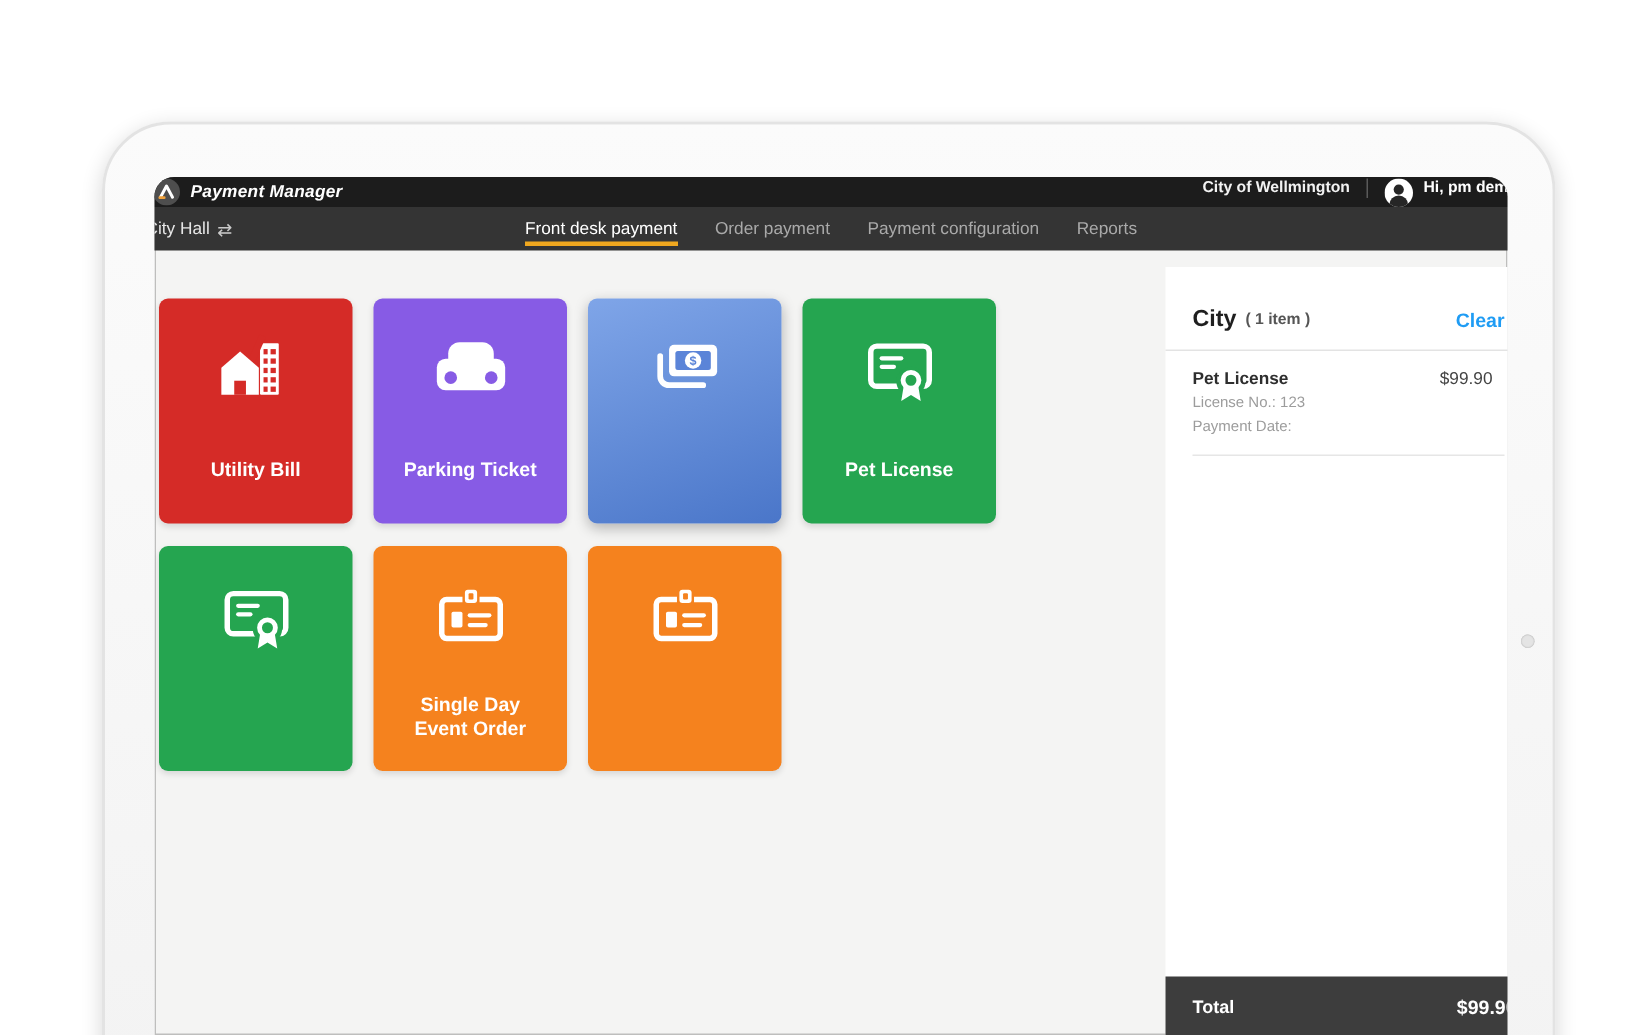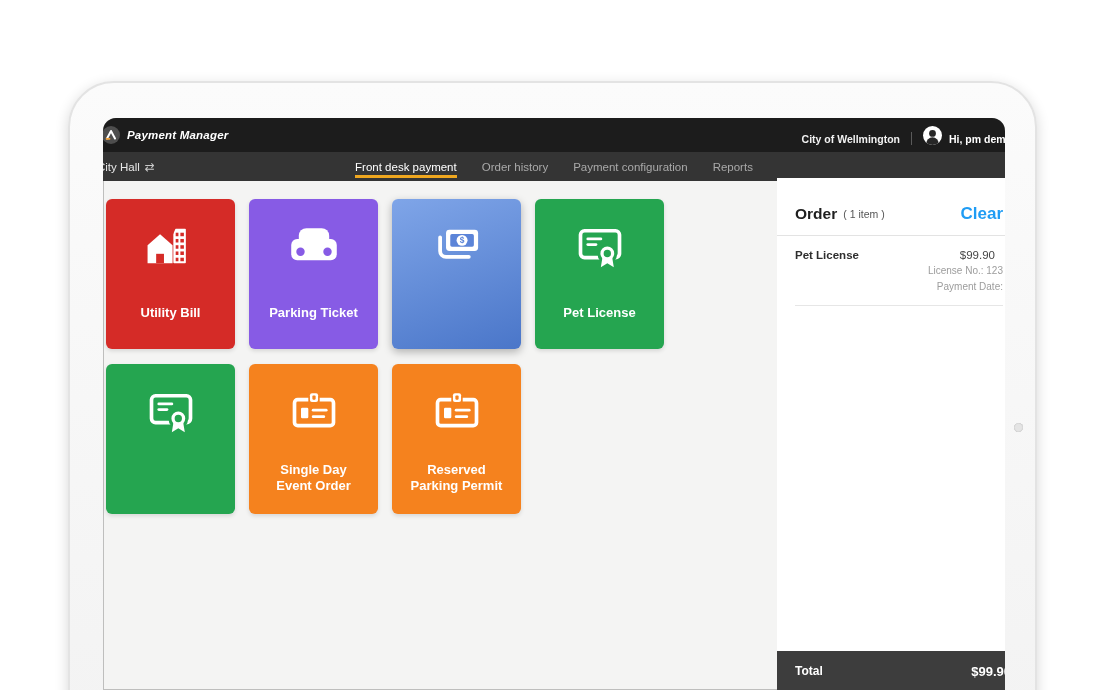--- a/index.html
+++ b/index.html
@@ -23,25 +23,25 @@
   }
   
   .screen{
     position:absolute;left:103px;top:118px;width:902px;height:572px;
     border-radius:13px 13px 0 0;overflow:hidden;background:#f4f4f3;
     box-shadow:inset 0 0 0 1px rgba(0,0,0,.22);
   }
   .app{position:absolute;left:-8px;top:0;width:918px;height:580px;}
   
   .appbar{
-    height:34px;background:#1c1c1c;display:flex;align-items:center;
+    height:20px;background:#1c1c1c;display:flex;align-items:center;
     padding:0 1px 0 7px;color:#fff;
   }
   .app-title{font-style:italic;font-weight:600;font-size:11.5px;margin-left:7px;letter-spacing:.2px;}
-  .appbar-right{margin-left:auto;display:flex;align-items:flex-end;white-space:nowrap;}
+  .appbar-right{margin-left:auto;display:flex;align-items:flex-start;white-space:nowrap;}
   .org{font-size:10.5px;font-weight:600;color:#f2f2f2;}
   .vdiv{width:1px;height:13px;background:#5a5a5a;margin:0 11px;}
   .greeting{font-size:10.5px;font-weight:600;margin-left:7px;}
   
   .navbar{
     height:29px;background:#343434;position:relative;display:flex;
     align-items:center;justify-content:center;color:#a9a9a9;
   }
   .location{
     position:absolute;left:2px;top:0;height:29px;display:flex;align-items:center;gap:5px;
@@ -67,29 +67,29 @@
     display:flex;align-items:center;justify-content:center;text-align:center;
     color:#fff;font-size:13px;font-weight:600;line-height:16px;white-space:pre-line;
   }
   
   .panel{position:absolute;left:682px;top:60px;width:236px;height:520px;background:#fff;}
   .panel-header{
     display:flex;align-items:center;padding:26px 10px 11px 18px;
     border-bottom:1px solid #e3e3e3;
   }
   .order-title{font-size:15.5px;font-weight:700;color:#1f1f1f;}
-  .order-count{font-size:10.5px;color:#555;margin-left:6px;}
-  .clear{margin-left:auto;font-size:17px;font-weight:600;color:#1f9cf4;cursor:pointer;}
+  .order-count{font-size:10.5px;color:#555;margin-left:6px;font-weight:bold;}
+  .clear{margin-left:auto;font-size:13px;font-weight:600;color:#1f9cf4;cursor:pointer;}
   .order-item{
     margin:0 10px 0 18px;padding:13px 0 12px;border-bottom:1px solid #e6e6e6;
   }
   .item-row{display:flex;justify-content:space-between;align-items:baseline;}
   .item-name{font-size:11.5px;font-weight:600;color:#2e2e2e;}
   .item-price{font-size:11.5px;color:#444;margin-right:8px;}
-  .item-sub{font-size:10px;color:#9c9c9c;margin-top:4px;line-height:12px;text-align:right;}
+  .item-sub{font-size:10px;color:#9c9c9c;margin-top:4px;line-height:12px;}
   .total-bar{
     position:absolute;left:0;top:473px;width:236px;height:70px;background:#3d3d3d;
     display:flex;justify-content:space-between;align-items:flex-start;
     padding:13px 2px 0 18px;box-sizing:border-box;color:#fff;
   }
   .total-label{font-size:12px;font-weight:600;text-align:right;}
   .total-value{font-size:13px;font-weight:700;}
 </style>
 </head>
 <body>
@@ -131,21 +131,21 @@
       </span>
     </div>
 
     <div class="navbar">
       <span class="location">
         <span>City Hall</span>
         <span class="swap">⇄</span>
       </span>
       <span class="tabs">
         <span class="tab active">Front desk payment</span>
-        <span class="tab">Order history</span>
+        <span class="tab">Order payment</span>
         <span class="tab">Payment configuration</span>
         <span class="tab">Reports</span>
       </span>
     </div>
 
     <div class="tiles">
 
       <div class="tile" style="--c:#D52B27">
         <div class="tile-icon">
           <svg width="50" height="46" viewBox="0 0 64 48">
@@ -241,29 +241,27 @@
           <svg width="52" height="46" viewBox="0 0 64 52">
             <rect x="8" y="12" width="48" height="32" rx="4" fill="none" stroke="#fff" stroke-width="4.5"></rect>
             <rect x="25" y="8" width="14" height="9" fill="var(--c)"></rect>
             <rect x="27" y="4" width="10" height="11" rx="2.5" fill="#fff"></rect>
             <rect x="30" y="7" width="4" height="5" rx="1" fill="var(--c)"></rect>
             <rect x="16" y="22" width="9" height="13" rx="1.5" fill="#fff"></rect>
             <line x1="31" y1="25" x2="47" y2="25" stroke="#fff" stroke-width="3.5" stroke-linecap="round"></line>
             <line x1="31" y1="33" x2="44" y2="33" stroke="#fff" stroke-width="3.5" stroke-linecap="round"></line>
           </svg>
         </div>
-        <div class="tile-label">Reserved
-Parking Permit</div>
       </div>
 
     </div>
 
     <div class="panel">
       <div class="panel-header">
-        <span class="order-title">Order</span>
+        <span class="order-title">City</span>
         <span class="order-count">( 1 item )</span>
         <span class="clear">Clear</span>
       </div>
 
       <div class="order-item">
         <div class="item-row">
           <span class="item-name">Pet License</span>
           <span class="item-price">$99.90</span>
         </div>
         <div class="item-sub">License No.: 123</div>

